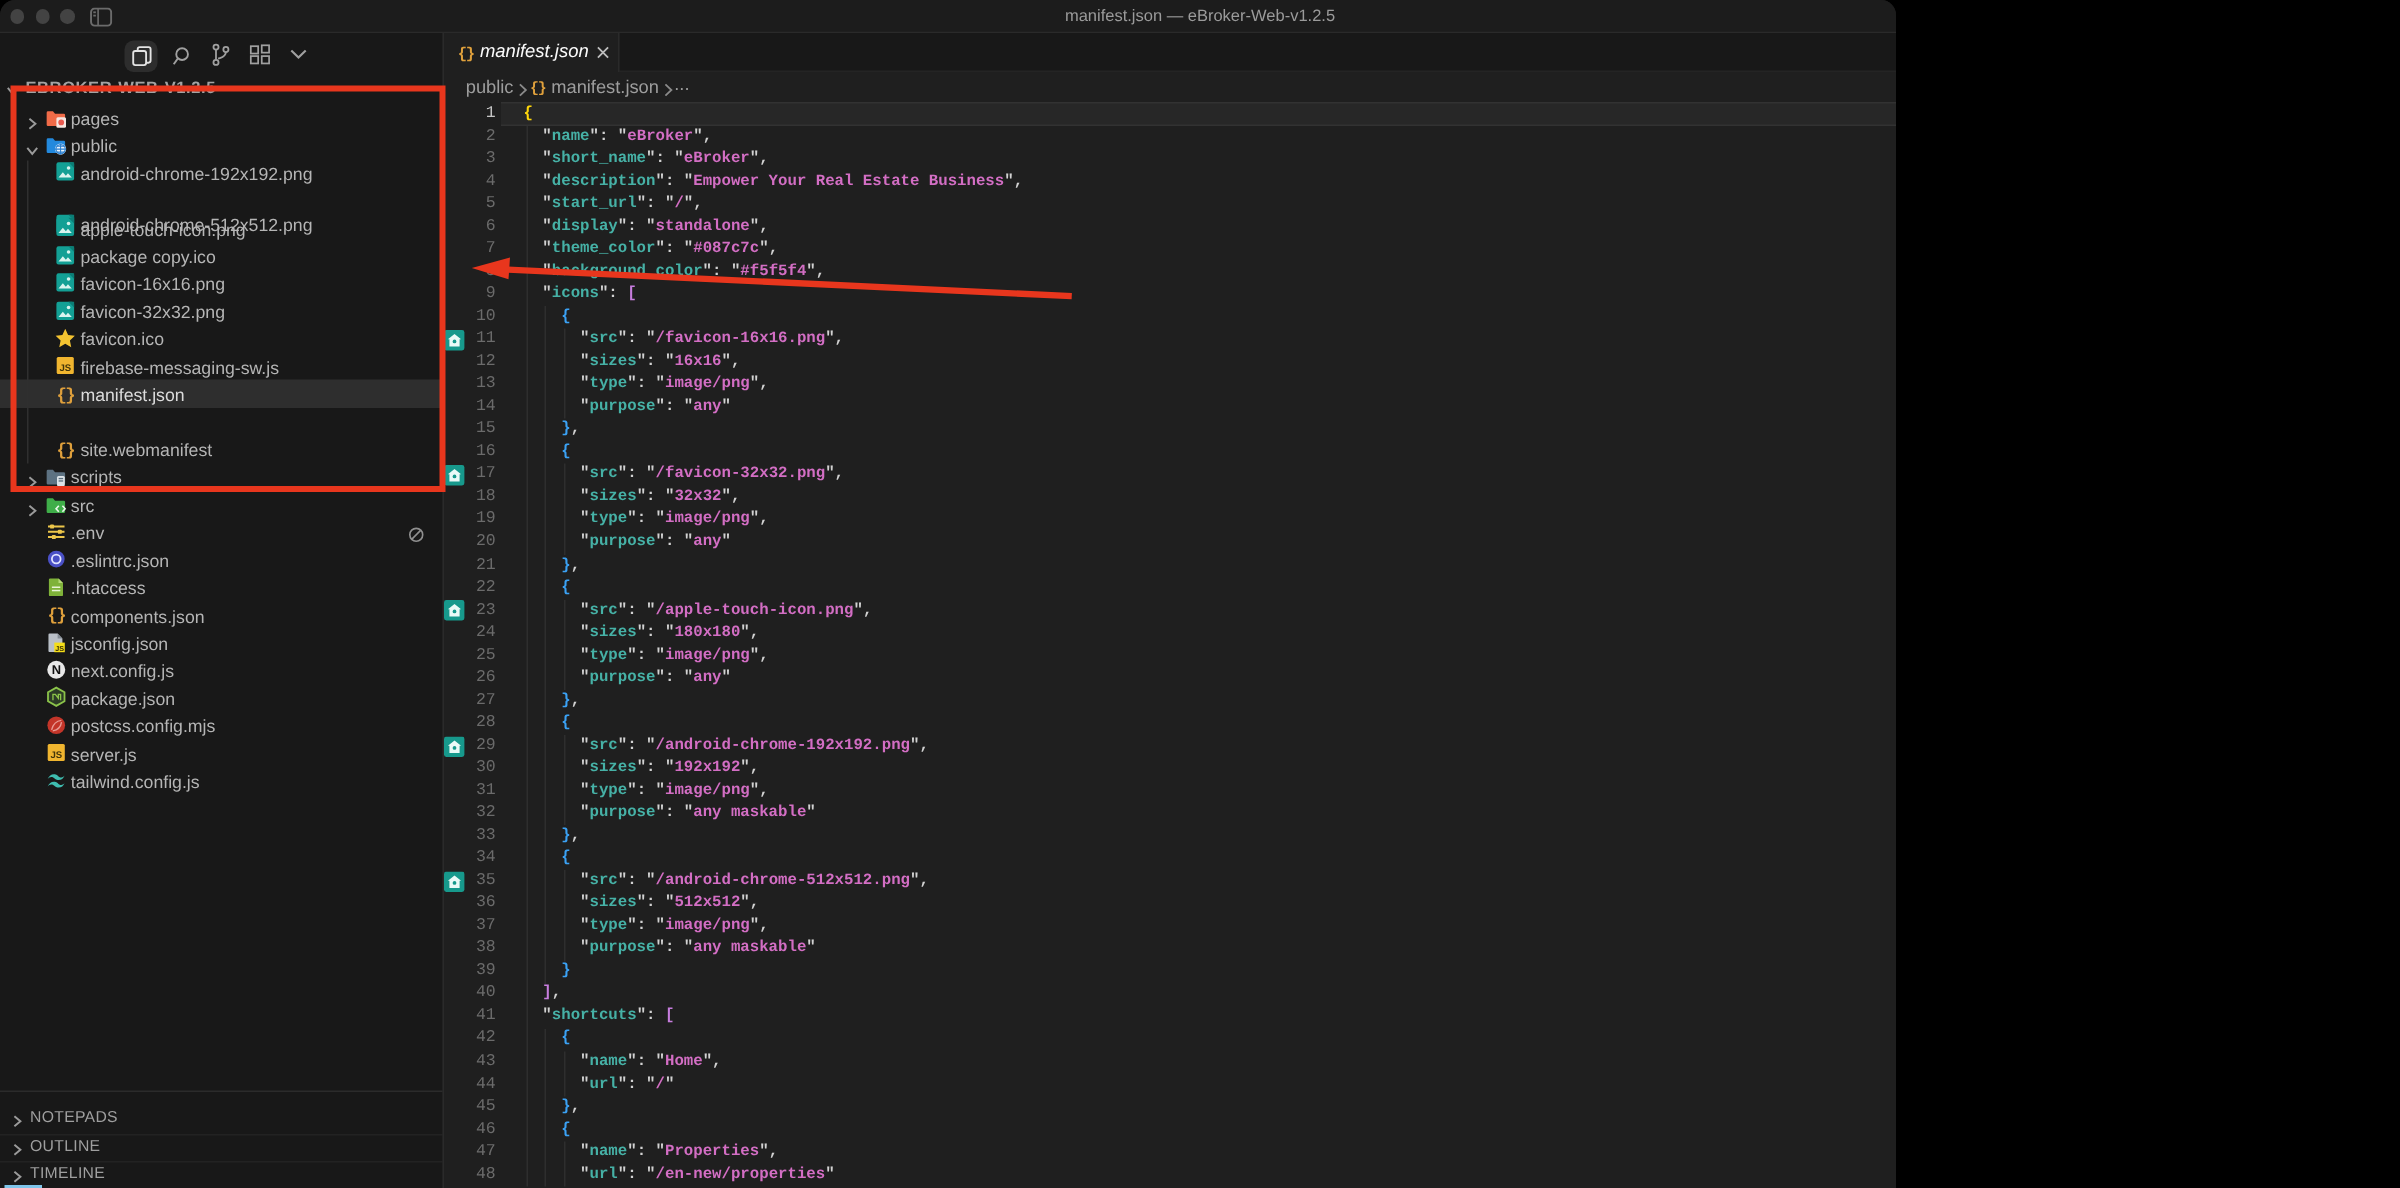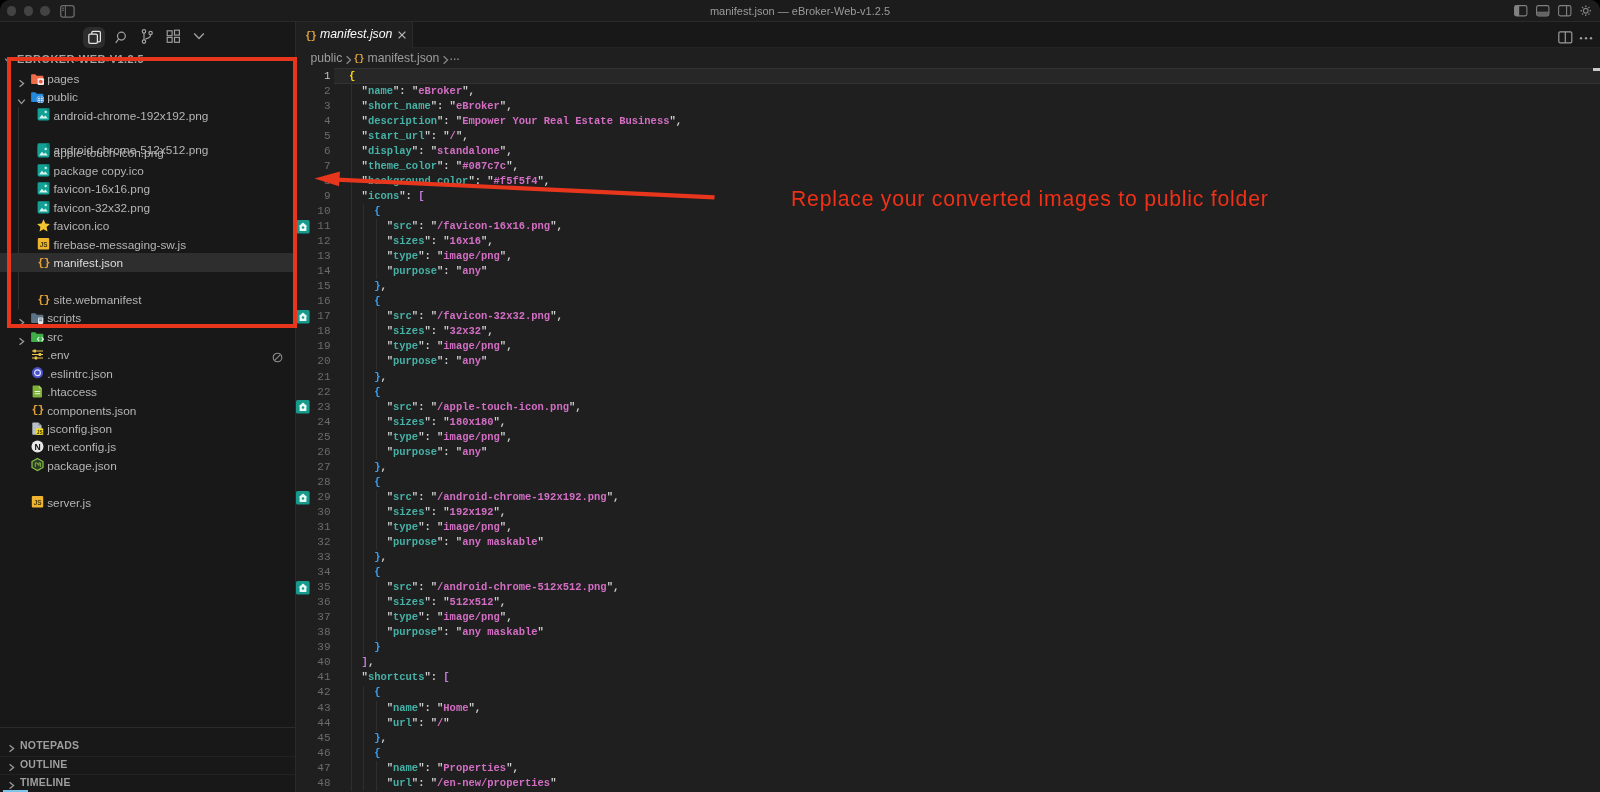--- a/index.html
+++ b/index.html
@@ -1,32 +1,32 @@
 <!DOCTYPE html>
 <html><head><meta charset="utf-8">
 <style>
 * { margin:0; padding:0; box-sizing:border-box; }
 html,body { width:1600px; height:792px; background:#000; overflow:hidden;
   font-family:"Liberation Sans", sans-serif; }
 .abs { position:absolute; }
-#win { position:absolute; left:0; top:0; width:1600px; height:792px;
+#win { position:absolute; left:0; top:0; width:1264px; height:792px;
   background:#1f1f1f; border-radius:10px 10px 0 0; overflow:hidden; }
 #titlebar { position:absolute; left:0; top:0; width:1600px; height:21.5px;
   background:#1c1c1c; border-bottom:1px solid #2a2a2a; border-radius:10px 10px 0 0; }
 .tl { position:absolute; top:6.2px; width:9.7px; height:9.7px; border-radius:50%; background:#434343; }
 #wtitle { position:absolute; top:5px; width:100%; text-align:center; font-size:11px; color:#9b9b9b; }
 #sidebar { position:absolute; left:0; top:21.5px; width:295px; height:770.5px; background:#181818; }
 #sbline { position:absolute; left:295px; top:21.5px; width:1px; height:770.5px; background:#2a2a2a; }
 .trow { position:absolute; left:0; width:295px; height:18.42px; }
 .trow.sel { background:#2e2e2e; }
 .tname { position:absolute; top:2.9px; font-size:11.8px; color:#b5b5b5; white-space:pre; }
 .trow.sel .tname { color:#dcdcdc; }
 #root-label { position:absolute; left:17px; top:31.5px; font-size:11px; font-weight:bold;
   color:#a3a3a3; letter-spacing:0.4px; }
-.bsec { position:absolute; left:20px; font-size:10.5px; font-weight:bold; color:#9f9f9f; letter-spacing:0.2px; }
+.bsec { position:absolute; left:20px; font-size:10.5px; font-weight:normal; color:#9f9f9f; letter-spacing:0.2px; }
 .bchev { position:absolute; left:7px; }
 #treeguide { position:absolute; left:17.5px; top:85px; width:1px; height:202px; background:#2f2f2f; }
 #editor { position:absolute; left:296px; top:21.5px; width:1304px; height:770.5px; background:#1f1f1f; }
 #tabbar { position:absolute; left:296px; top:21.5px; width:1304px; height:26px; background:#181818;
   border-bottom:1px solid #242424; }
 #tab { position:absolute; left:0; top:0; width:117px; height:26px; background:#1f1f1f;
   border-right:1px solid #2a2a2a; }
 #tabname { position:absolute; left:24px; top:5.8px; font-size:12.3px; font-style:italic; color:#fbfbfb; }
 #breadcrumb { position:absolute; left:296px; top:47.5px; width:1304px; height:20.5px; background:#1f1f1f;
   color:#9d9d9d; font-size:12.2px; }
@@ -295,26 +295,40 @@
             </svg></span>
           <span class="tname" style="left:47.2px">next.config.js</span>
         </div>
 <div class="trow" style="top:434.4px">
           <span class="abs" style="left:30px;top:1.6px"><svg width="15" height="15" viewBox="0 0 15 15">
               <path d="M7.5 1.4 L13 4.5 v6 L7.5 13.6 2 10.5 v-6 Z" fill="#2c3b26" stroke="#8bc34a" stroke-width="1.2"></path>
               <path d="M5.3 9.9 v-4 h1.6 l2 2.6 v-2.6 h1.5 v4" fill="none" stroke="#8bc34a" stroke-width="0.9"></path>
             </svg></span>
           <span class="tname" style="left:47.2px">package.json</span>
         </div>
+<div class="trow" style="top:452.8px">
+          <span class="abs" style="left:30px;top:1.6px"><svg width="15" height="15" viewBox="0 0 15 15">
+              <circle cx="7.5" cy="7.5" r="5.9" fill="#c33529"></circle>
+              <path d="M4.4 10.6 C5.4 6.8 8 4.6 10.9 4.3 M5.2 11.2 C8.8 10.6 10.6 8.4 11 5.4" stroke="#e89a93" stroke-width="0.9" fill="none"></path>
+            </svg></span>
+          <span class="tname" style="left:47.2px">postcss.config.mjs</span>
+        </div>
 <div class="trow" style="top:471.3px">
           <span class="abs" style="left:30px;top:1.6px"><svg width="15" height="15" viewBox="0 0 15 15">
               <rect x="1.8" y="2" width="11.4" height="11.4" rx="1" fill="#f0b52f"></rect>
               <text x="7.6" y="11.3" font-family="Liberation Sans" font-size="6.4" font-weight="bold" fill="#42350a" text-anchor="middle">JS</text>
             </svg></span>
           <span class="tname" style="left:47.2px">server.js</span>
+        </div>
+<div class="trow" style="top:489.7px">
+          <span class="abs" style="left:30px;top:1.6px"><svg width="15" height="15" viewBox="0 0 15 15">
+              <path d="M1.8 6.4 C2.8 4.0 4.4 2.9 6.6 3.2 c1.7 .2 2 1.5 3.2 1.9 1.4 .5 2.6 -.1 3.4 -1.3 -1 2.4 -2.6 3.5 -4.8 3.2 -1.7 -.2 -2 -1.5 -3.2 -1.9 -1.4 -.5 -2.6 .1 -3.4 1.3 z" fill="#3fbdb0"></path>
+              <path d="M1.8 11.4 C2.8 9.0 4.4 7.9 6.6 8.2 c1.7 .2 2 1.5 3.2 1.9 1.4 .5 2.6 -.1 3.4 -1.3 -1 2.4 -2.6 3.5 -4.8 3.2 -1.7 -.2 -2 -1.5 -3.2 -1.9 -1.4 -.5 -2.6 .1 -3.4 1.3 z" fill="#3fbdb0"></path>
+            </svg></span>
+          <span class="tname" style="left:47.2px">tailwind.config.js</span>
         </div>
     </div>
     <div id="treeguide"></div>
     <div class="abs" style="left:0;top:705px;width:295px;height:1px;background:#2b2b2b"></div>
     <span class="bchev" style="top:717.5px"><svg width="9" height="9" viewBox="0 0 9 9">
           <path d="M2.6 1.2 l4 3.3 -4 3.3" stroke="#9a9a9a" stroke-width="1.3" fill="none"></path>
         </svg></span>
       <div class="bsec" style="top:717px">NOTEPADS</div>
     <div class="abs" style="left:0;top:734px;width:295px;height:1px;background:#222"></div>
     <span class="bchev" style="top:736.5px"><svg width="9" height="9" viewBox="0 0 9 9">
@@ -498,15 +512,14 @@
     <i class="b3">{</i>
       <i class="p">"</i><i class="k">name</i><i class="p">":</i> <i class="p">"</i><i class="v">Properties</i><i class="p">",</i>
       <i class="p">"</i><i class="k">url</i><i class="p">":</i> <i class="p">"</i><i class="v">/en-new/properties</i><i class="p">"</i></pre>
   <div class="abs" style="left:1592.5px;top:68.2px;width:7.5px;height:2.6px;background:#c9c9c9"></div>
 
   <div id="anno-rect"></div>
   <svg class="abs" style="left:300px;top:160px" width="430" height="50" viewBox="0 0 430 50">
     <path d="M414.5 37.4 L36.5 19.6" stroke="#e8361d" stroke-width="4.2" fill="none"></path>
     <path d="M14.5 18.6 L40 11.6 L39 26.2 Z" fill="#e8361d"></path>
   </svg>
-  <div id="anno-text">Replace your converted images to public folder</div>
   <div id="bluebar"></div>
 </div>
 
 </body></html>

